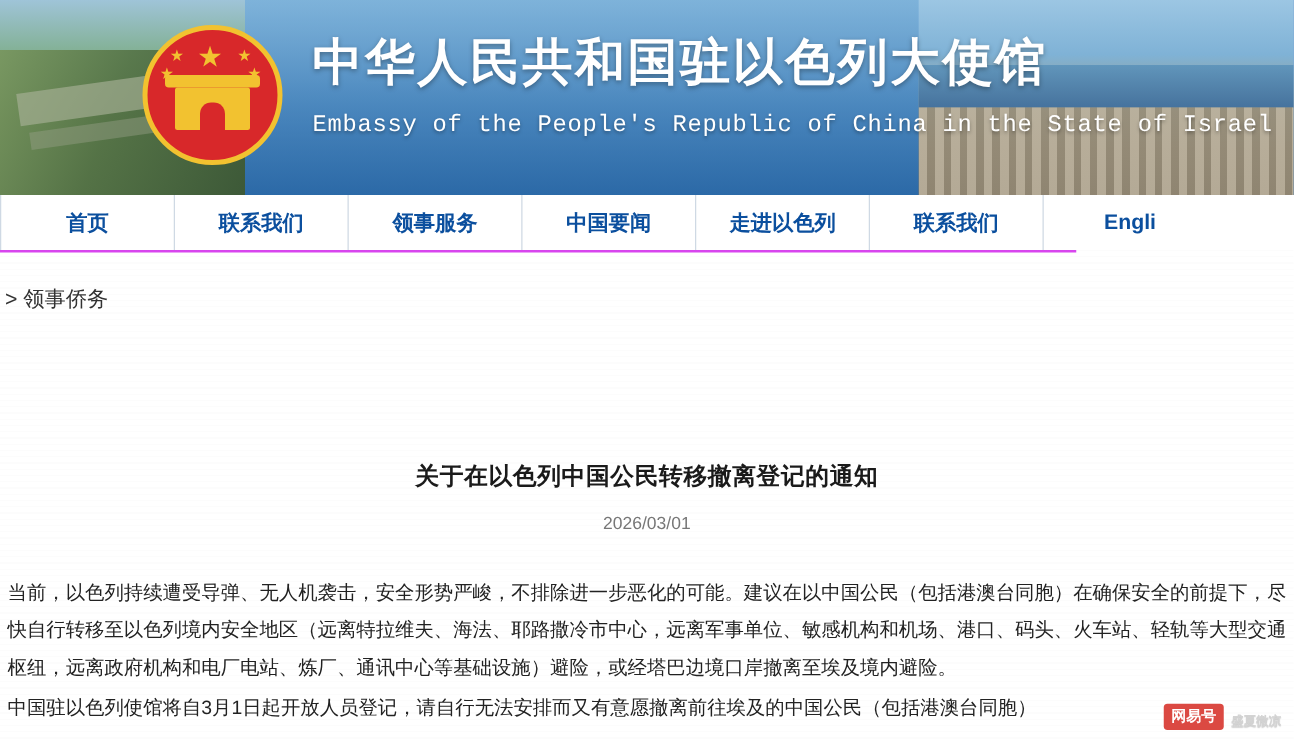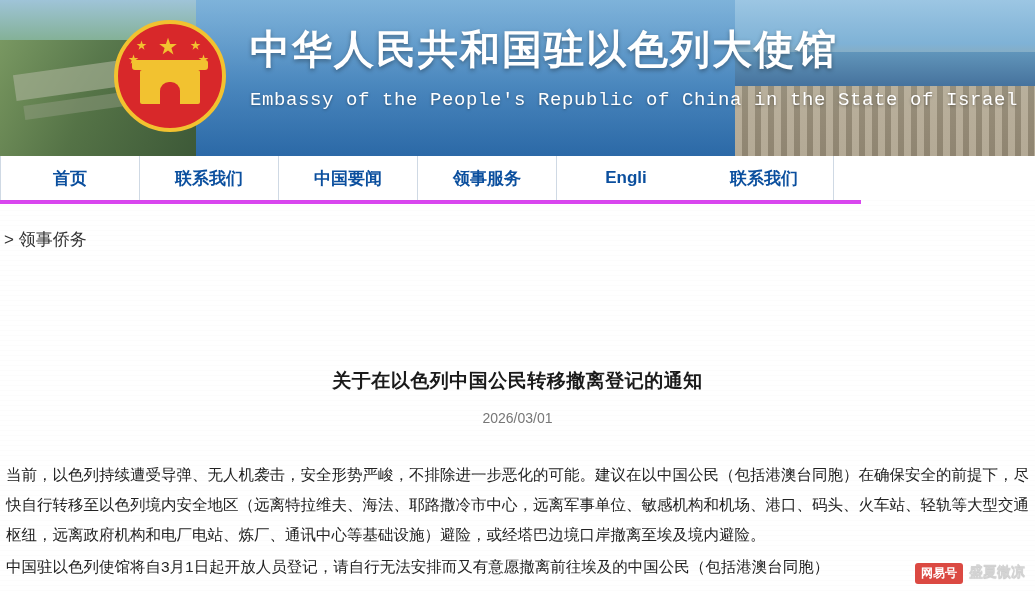--- a/index.html
+++ b/index.html
@@ -171,21 +171,21 @@
     text-shadow: 0 1px 3px rgba(0,0,0,0.35);
     white-space: nowrap;
   }
 
   
   .navbar {
     position: relative;
     width: 861px;
     height: 44px;
     background: #ffffff;
-    border-bottom: 4px solid #d946ef;
+    border-bottom: 2px solid #d946ef;
     display: flex;
     align-items: stretch;
   }
   .nav-item {
     flex: 0 0 auto;
     min-width: 138px;
     display: flex;
     align-items: center;
     justify-content: center;
     font-size: 17px;
@@ -236,36 +236,36 @@
     color: #222222;
     text-align: justify;
   }
   .article-body p { margin: 0 0 2px 0; }
 
   
   .watermark {
     position: absolute;
     right: 10px; bottom: 8px;
     display: flex;
-    align-items: flex-start;
+    align-items: flex-end;
     gap: 6px;
     opacity: 0.92;
   }
   .wm-logo {
     background: #d93a33;
     color: #ffffff;
     font-size: 12px;
     font-weight: bold;
     padding: 2px 6px;
     border-radius: 3px;
     white-space: nowrap;
   }
   .wm-text {
     color: #d0d0d0;
-    font-size: 14px;
+    font-size: 10px;
     font-weight: bold;
     text-shadow: 0 1px 1px rgba(0,0,0,0.25);
     white-space: nowrap;
   }
 
   
   .scan {
     position: absolute;
     left: 0; top: 200px;
     width: 1035px; height: 392px;
@@ -300,24 +300,25 @@
 
     <div class="banner-titles">
       <div class="title-cn">中华人民共和国驻以色列大使馆</div>
       <div class="title-en">Embassy of the People's Republic of China in the State of Israel</div>
     </div>
   </div>
 
   <div class="navbar">
     <div class="nav-item">首页</div>
     <div class="nav-item">联系我们</div>
+    <div class="nav-item">领事服务</div>
     <div class="nav-item">中国要闻</div>
-    <div class="nav-item">领事服务</div>
+    <div class="nav-item">走进以色列</div>
+    <div class="nav-item">联系我们</div>
     <div class="nav-item last">Engli</div>
-    <div class="nav-item">联系我们</div>
   </div>
 
   <div class="breadcrumb">&gt; 领事侨务</div>
 
   <div class="article">
     <div class="article-title">关于在以色列中国公民转移撤离登记的通知</div>
     <div class="article-date">2026/03/01</div>
     <div class="article-body">
       <p>当前，以色列持续遭受导弹、无人机袭击，安全形势严峻，不排除进一步恶化的可能。建议在以中国公民（包括港澳台同胞）在确保安全的前提下，尽快自行转移至以色列境内安全地区（远离特拉维夫、海法、耶路撒冷市中心，远离军事单位、敏感机构和机场、港口、码头、火车站、轻轨等大型交通枢纽，远离政府机构和电厂电站、炼厂、通讯中心等基础设施）避险，或经塔巴边境口岸撤离至埃及境内避险。</p>
       <p>中国驻以色列使馆将自3月1日起开放人员登记，请自行无法安排而又有意愿撤离前往埃及的中国公民（包括港澳台同胞）</p>

